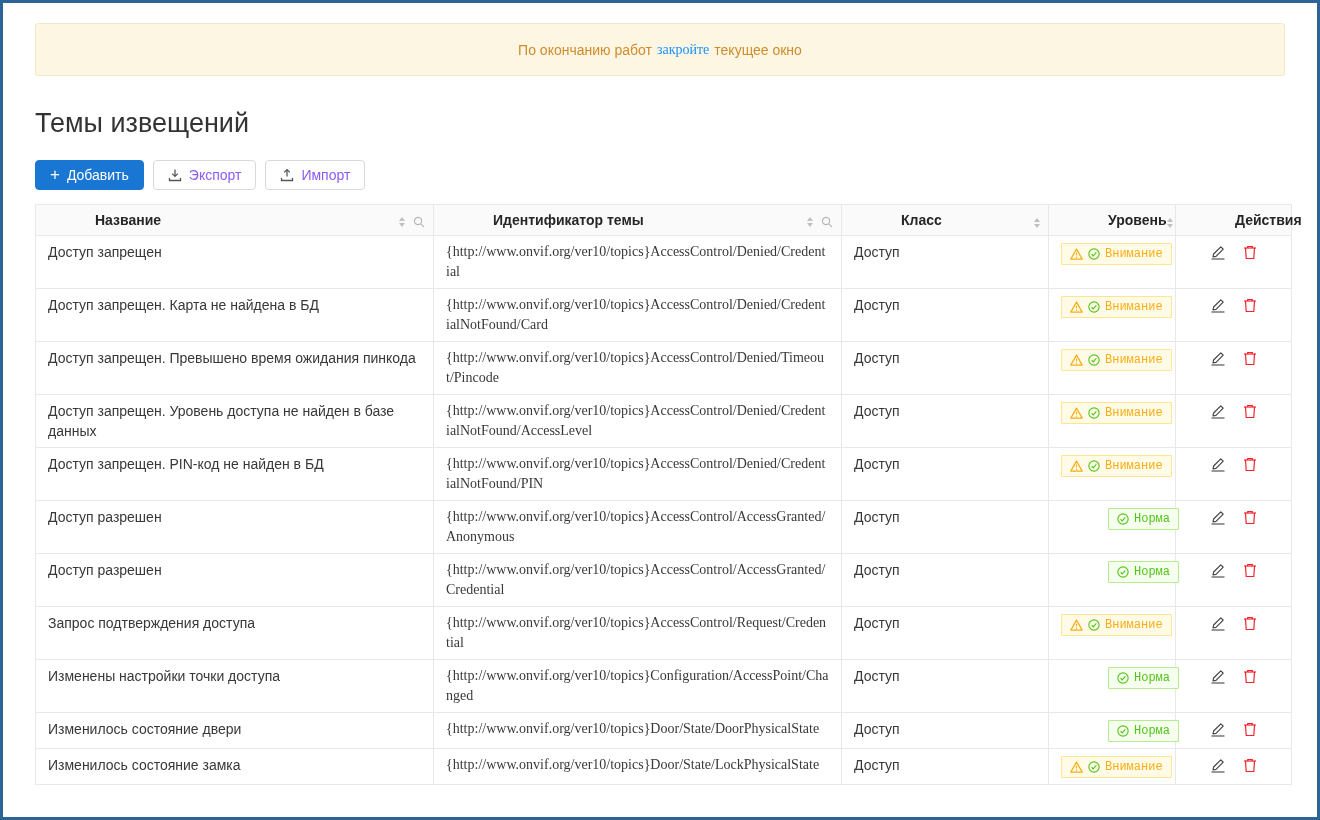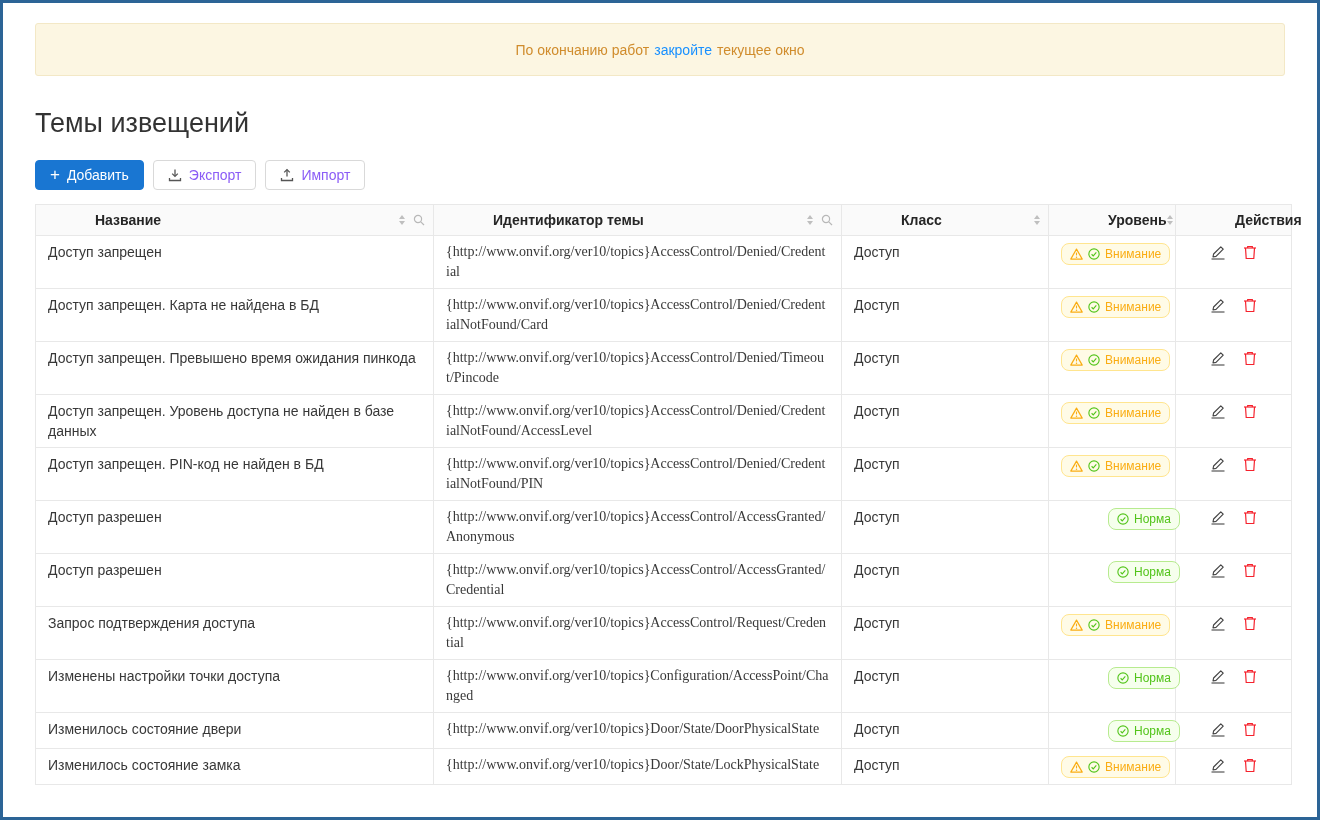--- a/index.html
+++ b/index.html
@@ -15,21 +15,21 @@
   .banner {
     margin: 20px 32px 0;
     height: 53px;
     background: #fcf6e2;
     border: 1px solid #f3e8c6;
     border-radius: 3px;
     display: flex; align-items: center; justify-content: center;
     font-size: 14px;
     color: #d08c2c;
   }
-  .banner a { color: #1890ff; text-decoration: none; margin: 0 5px; cursor: pointer; }
+  .banner a { color: #1890ff; text-decoration: none; margin: 0 5px; cursor: pointer; font-family: Liberation Serif, serif; }
   .page-title {
     margin: 32px 32px 0;
     font-size: 27px;
     font-weight: 400;
     color: #333;
   }
   .toolbar { margin: 21px 32px 0; display: flex; gap: 9px; }
   .btn {
     height: 30px;
     display: inline-flex; align-items: center; gap: 7px;
@@ -54,39 +54,40 @@
     table-layout: fixed;
   }
   .topics th, .topics td { border: 1px solid #e8e8e8; text-align: left; vertical-align: top; }
   .topics th {
     background: #fafafa;
     font-weight: 700;
     color: #262626;
     padding: 7px 8px 7px 12px;
     font-size: 14px;
   }
-  .th-inner { display: flex; align-items: center; padding-left: 47px; }
+  .th-inner { display: flex; align-items: flex-end; padding-left: 47px; }
   .th-icons { margin-left: auto; display: inline-flex; align-items: center; gap: 8px; }
   .sorter { display: inline-flex; flex-direction: column; gap: 2px; cursor: pointer; }
   .caret { width: 0; height: 0; border-left: 3.5px solid transparent; border-right: 3.5px solid transparent; }
   .caret.up { border-bottom: 4px solid #bfbfbf; }
   .caret.down { border-top: 4px solid #bfbfbf; }
   .th-search { display: inline-flex; cursor: pointer; }
 
   .topics td { padding: 6px 12px; line-height: 20px; color: #383838; }
   td.col-topic { word-break: break-all; font-family: Liberation Serif, serif; }
 
   .badge {
     display: inline-flex; align-items: center; gap: 5px;
     font-size: 12px; line-height: 1;
     padding: 4px 8px;
-    border-radius: 8px;
+    border-radius: 1px;
     border: 1px solid;
     white-space: nowrap;
     margin-top: 1px;
+    font-family: Liberation Mono, monospace;
   }
   .badge.warning { color: #faad14; background: #fffbe6; border-color: #ffe58f; }
   .badge.ok { color: #52c41a; background: #f6ffed; border-color: #b7eb8f; margin-left: 47px; }
   .badge .ok-icon { display: none; }
   .badge.ok .ok-icon { display: inline-flex; }
   .badge .bicon { display: inline-flex; }
 
   .actions-wrap { display: flex; justify-content: center; align-items: center; gap: 17px; padding-top: 2px; }
   .action { display: inline-flex; cursor: pointer; }
 </style>

